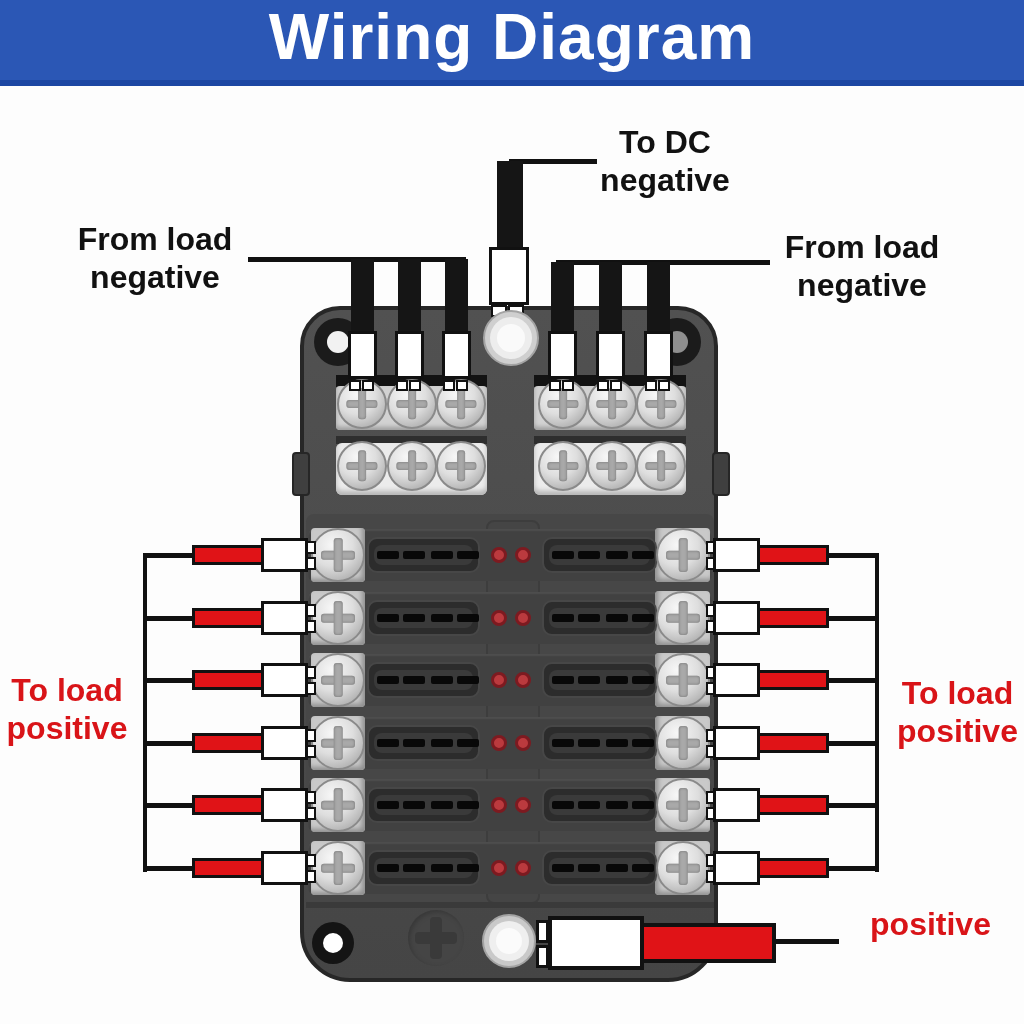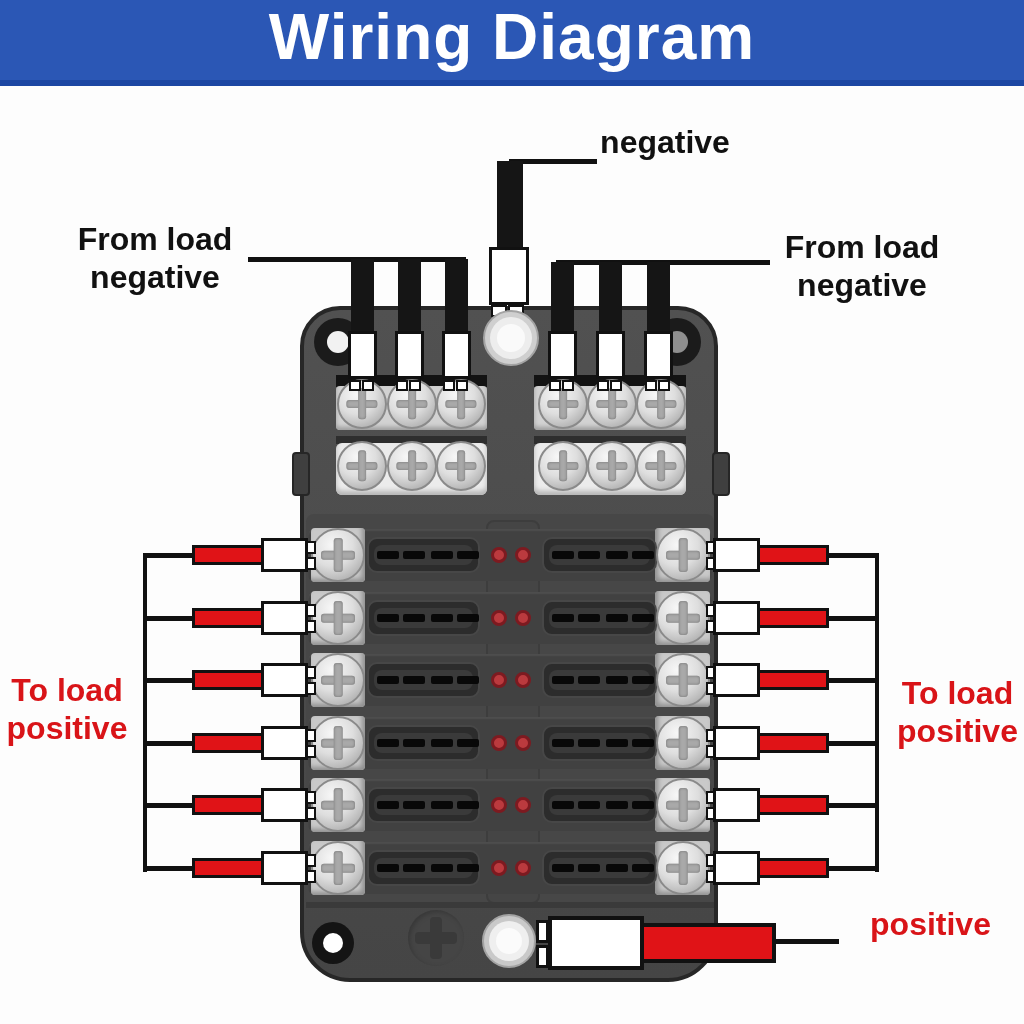--- a/index.html
+++ b/index.html
@@ -36,20 +36,21 @@
 </head>
 <body>
 
 <div id="stage">
 
   <header id="banner" style="background: rgb(43, 87, 181); border-bottom-color: rgb(28, 71, 163);">
     <h1>Wiring Diagram</h1>
   </header>
 
   <div class="label" style="left:555px;top:123px;width:220px;">
+    <div>To DC</div>
     <div>negative</div>
   </div>
   <div class="label" style="left:35px;top:220px;width:240px;">
     <div>From load</div>
     <div>negative</div>
   </div>
   <div class="label" style="left:742px;top:228px;width:240px;">
     <div>From load</div>
     <div>negative</div>
   </div>

